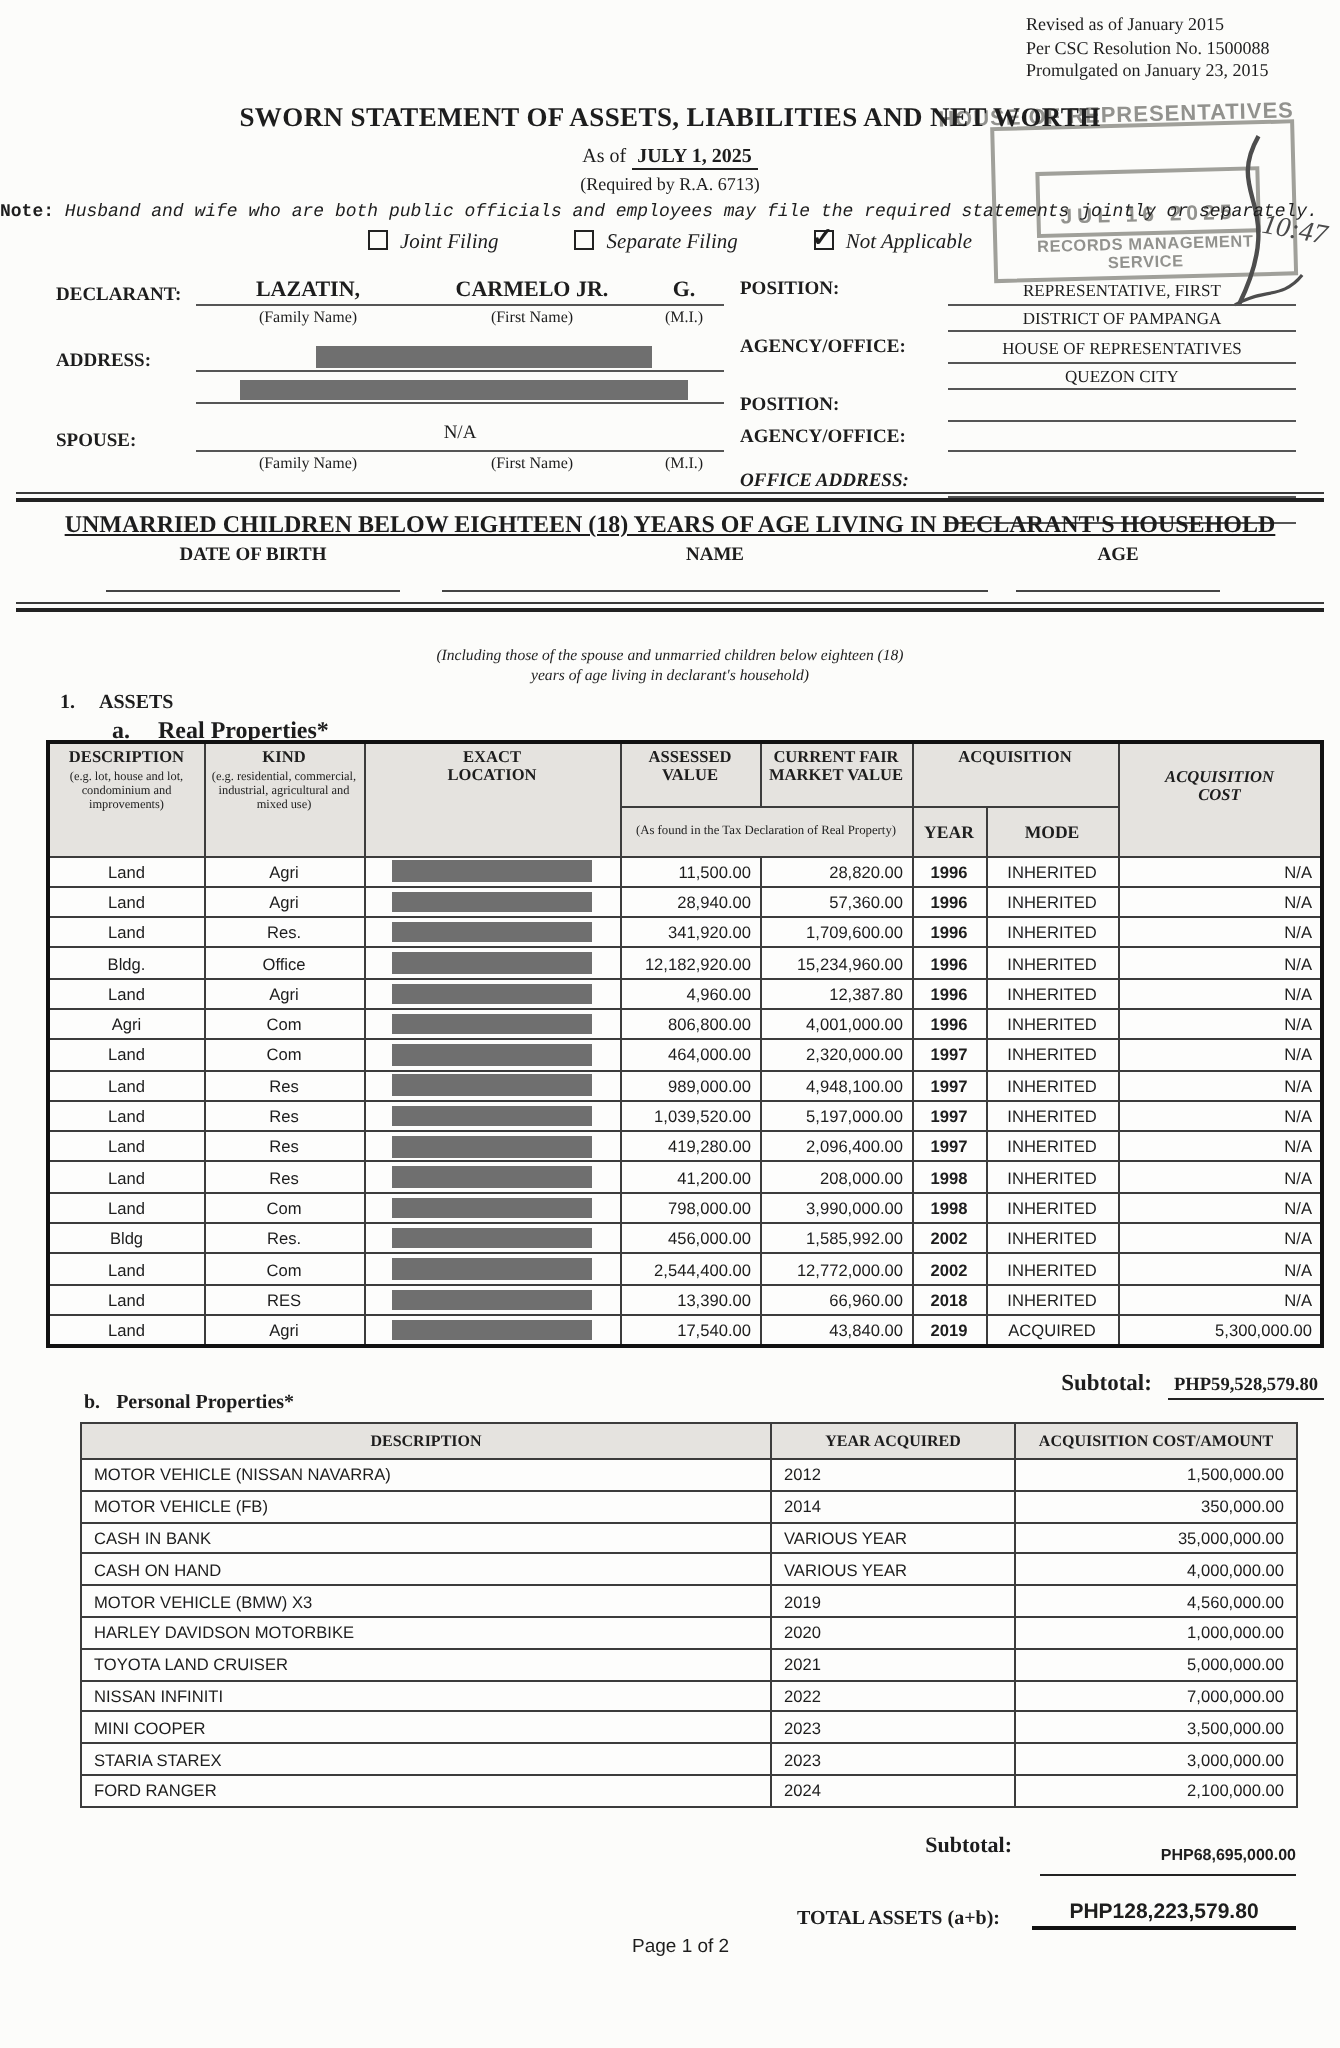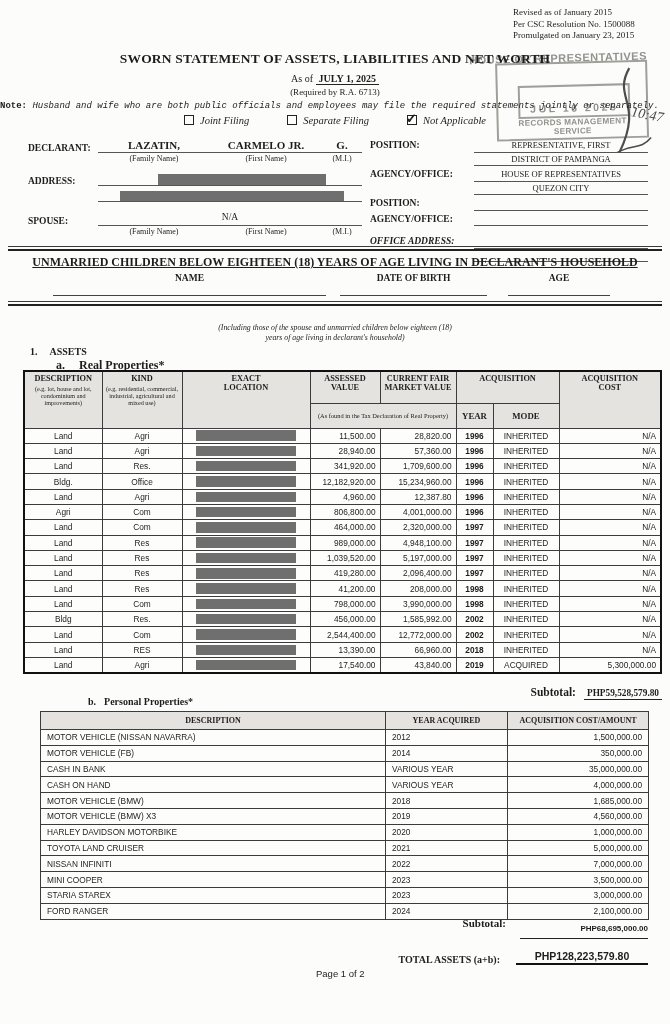--- a/index.html
+++ b/index.html
@@ -95,35 +95,35 @@
   
   .real-table {position:absolute; top:370px; left:23px; width:637px; border-collapse:collapse;
                table-layout:fixed; border:2px solid #111;}
   .real-table th, .real-table td {border:1px solid #3c3c3c;}
   .real-table thead th {background:#e5e3df; font-size:8.3px; font-weight:bold;
                         padding:2px 2px; vertical-align:top; text-align:center;}
   .real-table thead tr:first-child {height:32px;}
   .real-table thead tr:last-child {height:25px;}
   .th-sub {font-size:6.2px; font-weight:normal; margin-top:2px; line-height:7px;}
   .th-loc {padding:2px 30px !important;}
-  .th-cost {padding:2px 16px !important;}
+  .th-cost {padding:12px 16px !important;font-style:italic;}
   .th-tax {font-size:6.4px !important; font-weight:normal !important; vertical-align:middle !important; line-height:7.5px;}
   .th-ym {vertical-align:middle !important; font-size:8.8px !important;}
   .real-table tbody td {font-family:"Liberation Sans",sans-serif; font-size:8.3px;
                         height:14.3px; padding:0 4px; background:#fdfdfc;}
   .c {text-align:center;} .r {text-align:right;}
   .yr {font-weight:bold;}
   .rloc {display:block; width:100px; height:10.5px; margin:0 auto;}
 
   
   .real-sub {position:absolute; top:682px; left:0; width:662px; text-align:right;}
   .sub-lbl {font-weight:bold; font-size:11.5px; margin-right:8px;}
   .sub-val {font-weight:bold; font-size:9.3px; border-bottom:1.6px solid #222; padding:0 3px 1px;}
 
-  .personal-h {position:absolute; top:696px; left:42px; font-weight:bold; font-size:10px;margin-left:46px;}
+  .personal-h {position:absolute; top:696px; left:42px; font-weight:bold; font-size:10px;}
   .personal-h .no {margin-right:8px;}
 
   .p-table {position:absolute; top:711px; left:40px; width:608px; border-collapse:collapse;
             table-layout:fixed; border:1.8px solid #222;}
   .p-table th {background:#e5e3df; font-size:8px; font-weight:bold; height:15px; border:1px solid #3c3c3c;}
   .p-table td {font-family:"Liberation Sans",sans-serif; font-size:8.3px; height:14.8px;
                border:1px solid #3c3c3c; padding:0 6px; background:#fdfdfc;}
 
   .p-sub {position:absolute; top:917px; left:0; width:648px; text-align:right;}
   .sub-lbl2 {font-weight:bold; font-size:11px; margin-right:14px; vertical-align:top;}
@@ -251,26 +251,26 @@
           <span class="rline"></span>
         </span>
       </div>
     </div>
   </div>
 
   <div class="sep sep1"></div>
 
   <div class="children-title">UNMARRIED CHILDREN BELOW EIGHTEEN (18) YEARS OF AGE LIVING IN DECLARANT'S HOUSEHOLD</div>
   <div class="children-cols">
+    <span class="ccol c-dob">
+        <span class="chead">DATE OF BIRTH</span>
+        <span class="cline"></span>
+      </span>
     <span class="ccol c-name">
         <span class="chead">NAME</span>
-        <span class="cline"></span>
-      </span>
-    <span class="ccol c-dob">
-        <span class="chead">DATE OF BIRTH</span>
         <span class="cline"></span>
       </span>
     <span class="ccol c-age">
         <span class="chead">AGE</span>
         <span class="cline"></span>
       </span>
   </div>
 
   <div class="sep sep2"></div>
 
@@ -570,25 +570,20 @@
           <td>VARIOUS YEAR</td>
           <td class="r">35,000,000.00</td>
         </tr>
 
         <tr>
           <td>CASH ON HAND</td>
           <td>VARIOUS YEAR</td>
           <td class="r">4,000,000.00</td>
         </tr>
 
-        <tr>
-          <td>MOTOR VEHICLE (BMW)</td>
-          <td>2018</td>
-          <td class="r">1,685,000.00</td>
-        </tr>
 
         <tr>
           <td>MOTOR VEHICLE (BMW) X3</td>
           <td>2019</td>
           <td class="r">4,560,000.00</td>
         </tr>
 
         <tr>
           <td>HARLEY DAVIDSON MOTORBIKE</td>
           <td>2020</td>

